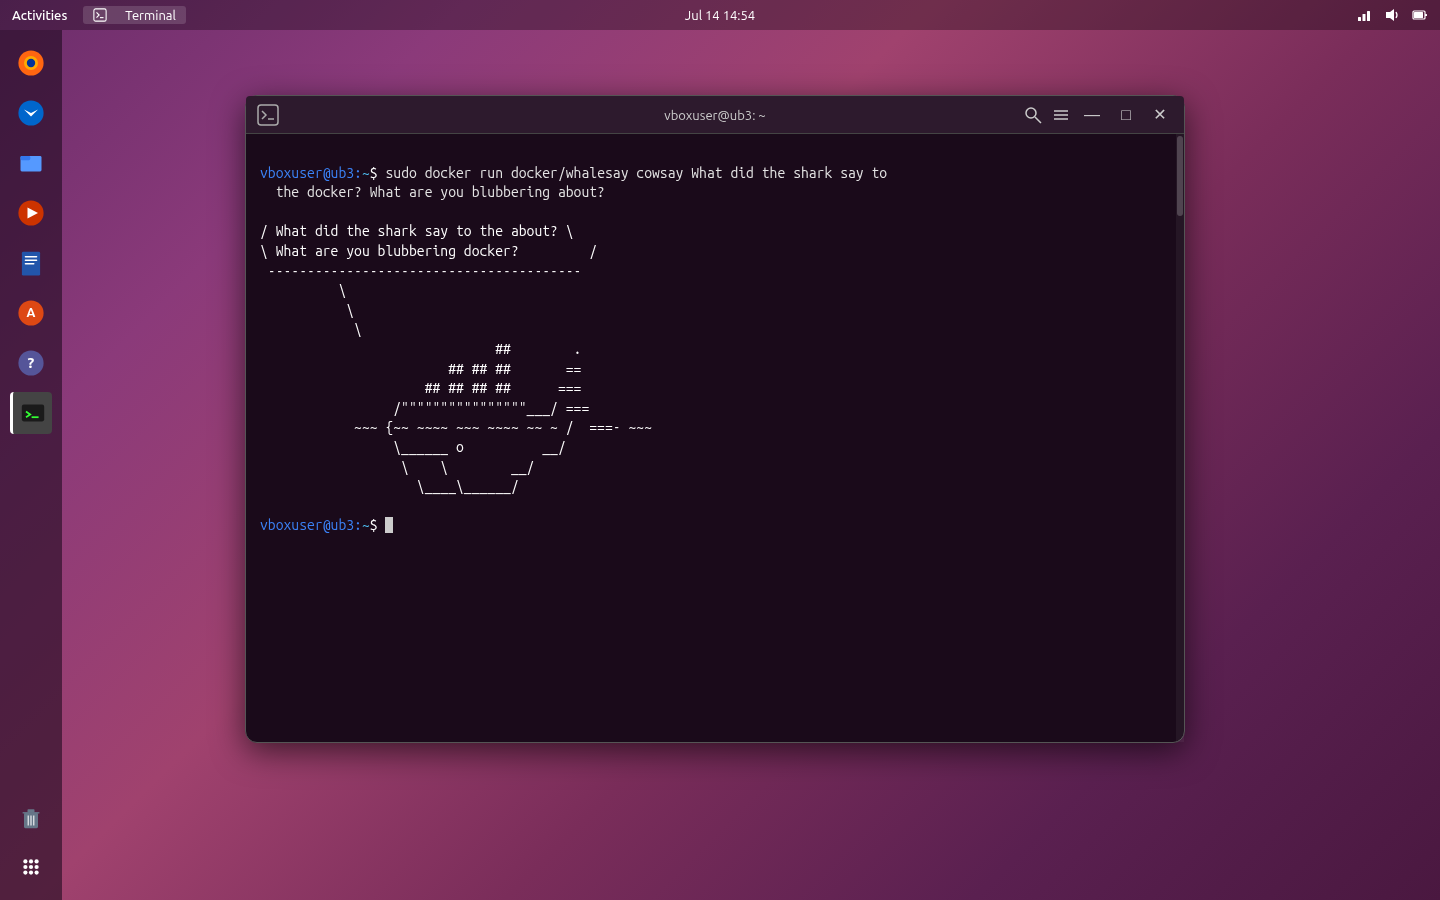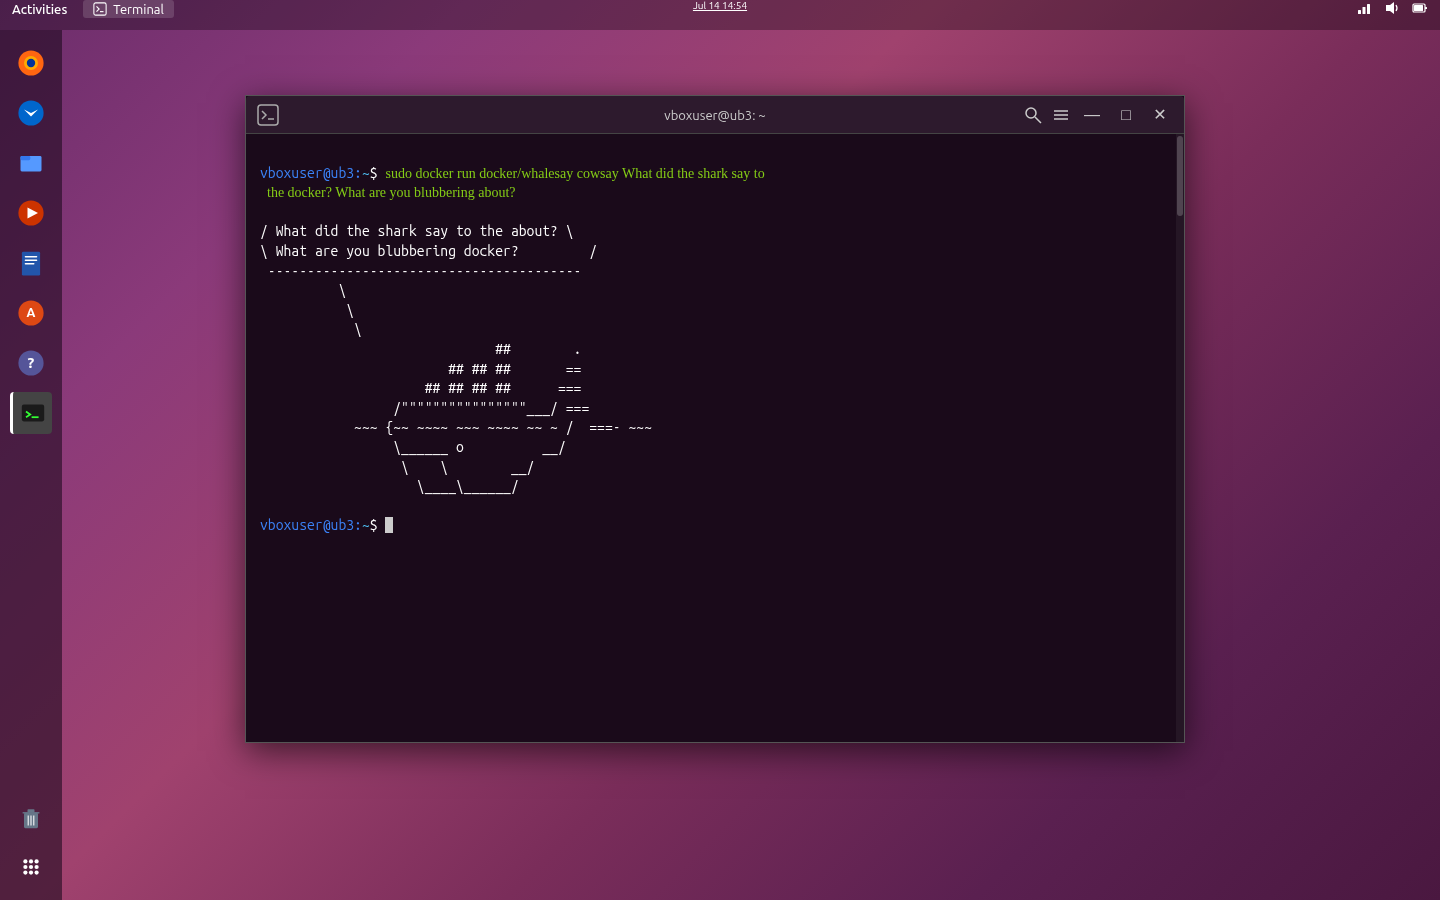--- a/index.html
+++ b/index.html
@@ -14,28 +14,28 @@
 
     
     .topbar {
       position: absolute;
       top: 0;
       left: 0;
       right: 0;
       height: 30px;
       background: rgba(0,0,0,0.3);
       display: flex;
-      align-items: flex-start;
+      align-items: center;
       justify-content: space-between;
       padding: 0 12px;
       color: #ffffff;
       font-size: 13px;
     }
     .topbar-left { display: flex; align-items: center; gap: 16px; }
-    .topbar-center { position: absolute; left: 50%; transform: translateX(-50%); font-size: 10px; text-decoration: underline; }
+    .topbar-center { position: absolute; left: 50%; transform: translateX(-50%); font-size: 13px; }
     .topbar-right { display: flex; align-items: center; gap: 12px; margin-left: auto; }
 
     
     .sidebar {
       position: absolute;
       top: 30px;
       left: 0;
       width: 62px;
       bottom: 0;
       background: rgba(30,10,30,0.6);
@@ -69,21 +69,21 @@
 
     
     .terminal-window {
       position: absolute;
       top: 95px;
       left: 245px;
       width: 940px;
       height: 648px;
       background: #1a0a1a;
       border: 1px solid #555;
-      border-radius: 0;
+      border-radius: 12px;
       display: flex;
       flex-direction: column;
       box-shadow: 0 8px 32px rgba(0,0,0,0.6);
     }
     .terminal-titlebar {
       height: 38px;
       background: #2d1a2d;
       border-bottom: 1px solid #444;
       display: flex;
       align-items: center;
@@ -130,21 +130,21 @@
       overflow: hidden;
       font-family: 'Ubuntu Mono', 'Courier New', monospace;
       font-size: 14px;
       line-height: 1.4;
       color: #ffffff;
       white-space: pre;
     }
     .prompt-user { color: #3b82f6; }
     .prompt-path { color: #4fc3f7; }
     .prompt-dollar { color: #ffffff; }
-    .cmd-text { color: #84cc16; font-family: Liberation Serif, serif; }
+    .cmd-text { color: #e5e5e5; }
 
     
     .terminal-scroll {
       position: absolute;
       right: 0;
       top: 38px;
       width: 8px;
       bottom: 0;
       background: rgba(255,255,255,0.05);
     }
@@ -155,21 +155,21 @@
       border-radius: 3px;
       margin: 2px auto;
     }
   </style>
 </head>
 <body>
 
 <div class="topbar">
   <div class="topbar-left">
     <span style="cursor:pointer;font-weight:500;">Activities</span>
-    <span style="display:flex;align-items:center;gap:6px;background:rgba(255,255,255,0.15);padding:2px 10px;border-radius:3px;cursor:pointer;">
+    <span style="display:flex;align-items:center;gap:18px;background:rgba(255,255,255,0.15);padding:2px 10px;border-radius:3px;cursor:pointer;">
       <svg width="14" height="14" viewBox="0 0 16 16" fill="white">
           <rect x="1" y="1" width="14" height="14" rx="2" fill="none" stroke="white" stroke-width="1.2"></rect>
           <polyline points="4,5 7,8 4,11" fill="none" stroke="white" stroke-width="1.3"></polyline>
           <line x1="8" y1="11" x2="12" y2="11" stroke="white" stroke-width="1.3"></line>
         </svg>
       <span>Terminal</span>
     </span>
   </div>
   <div class="topbar-center">Jul 14  14:54</div>
   <div class="topbar-right">

